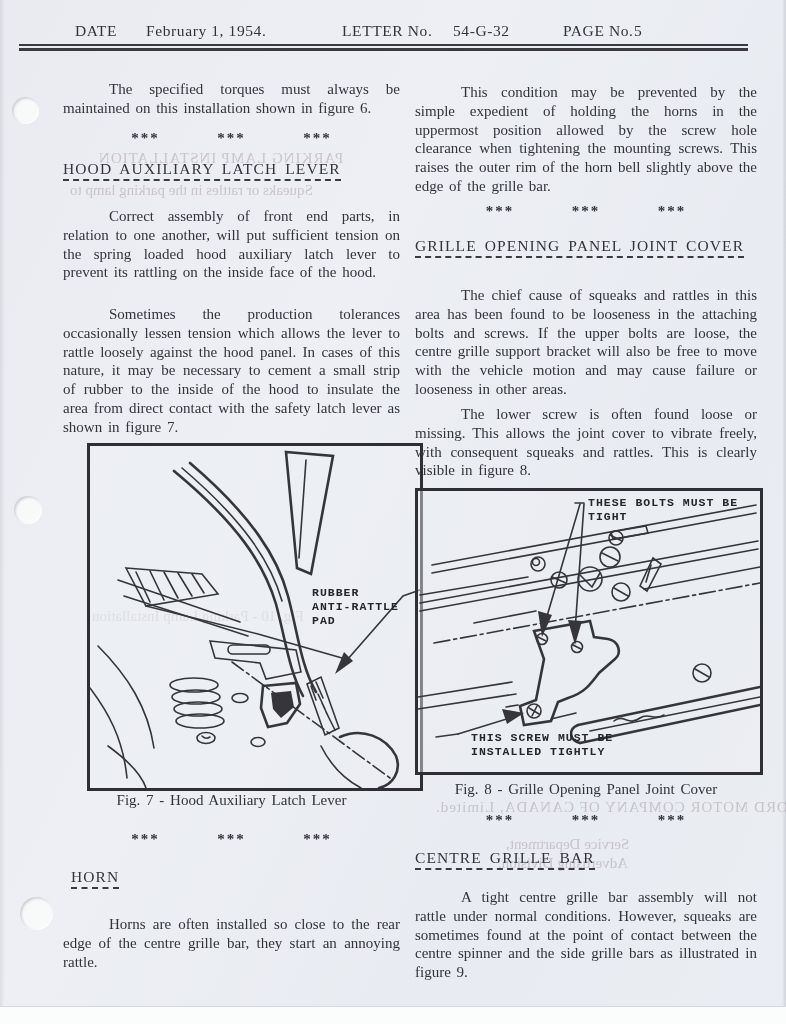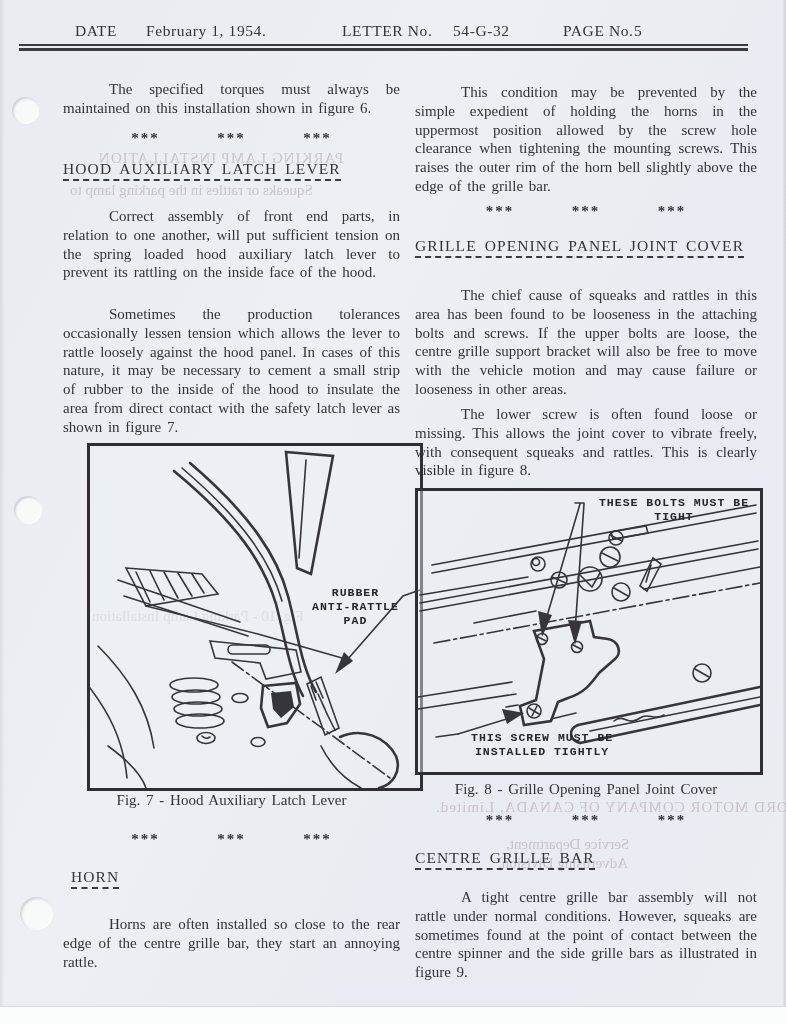--- a/index.html
+++ b/index.html
@@ -19,21 +19,21 @@
 
   .para{position:absolute;font-size:15px;line-height:18.8px;text-align:justify;text-indent:46px;word-spacing:2px;margin-top:8px;}
   .col-l{left:63px;width:337px;}
   .col-r{left:415px;width:342px;}
   .sep{position:absolute;font-size:15px;letter-spacing:2px;text-align:center;white-space:pre;font-weight:bold;}
   .heading{position:absolute;font-size:15.5px;letter-spacing:1.1px;word-spacing:3px;white-space:nowrap;}
   .heading .u{border-bottom:2px dashed #3a3a40;padding-bottom:1px;display:inline-block;}
   .caption{position:absolute;font-size:15px;text-align:center;word-spacing:2px;}
 
   .figbox{position:absolute;border:3px solid #2e2e33;background:rgba(238,240,245,.45);}
-  .figlabel{position:absolute;font-family:"Liberation Mono",monospace;font-weight:bold;font-size:11.5px;line-height:14px;letter-spacing:1px;color:#26262b;white-space:pre-line;text-align:center;}
+  .figlabel{position:absolute;font-family:"Liberation Mono",monospace;font-weight:bold;font-size:11.5px;line-height:14px;letter-spacing:1px;color:#26262b;white-space:pre-line;}
   svg.draw{position:absolute;left:0;top:0;}
   .stroke{stroke:#35353b;fill:none;stroke-width:1.6;stroke-linecap:round;}
   .thick{stroke-width:2.6;}
   .fillink{fill:#35353b;stroke:none;}
 
   .hole{position:absolute;border-radius:50%;background:#f8fafa;box-shadow:inset 1.5px 1.5px 2.5px rgba(70,75,90,.25), inset -1px -1px 1px rgba(255,255,255,.9);}
   .bleed{position:absolute;transform:scaleX(-1);color:rgba(151,125,138,.38);filter:blur(.4px);font-size:15px;white-space:nowrap;}
   .bleed.head{letter-spacing:1px;}
 </style>
 </head>

